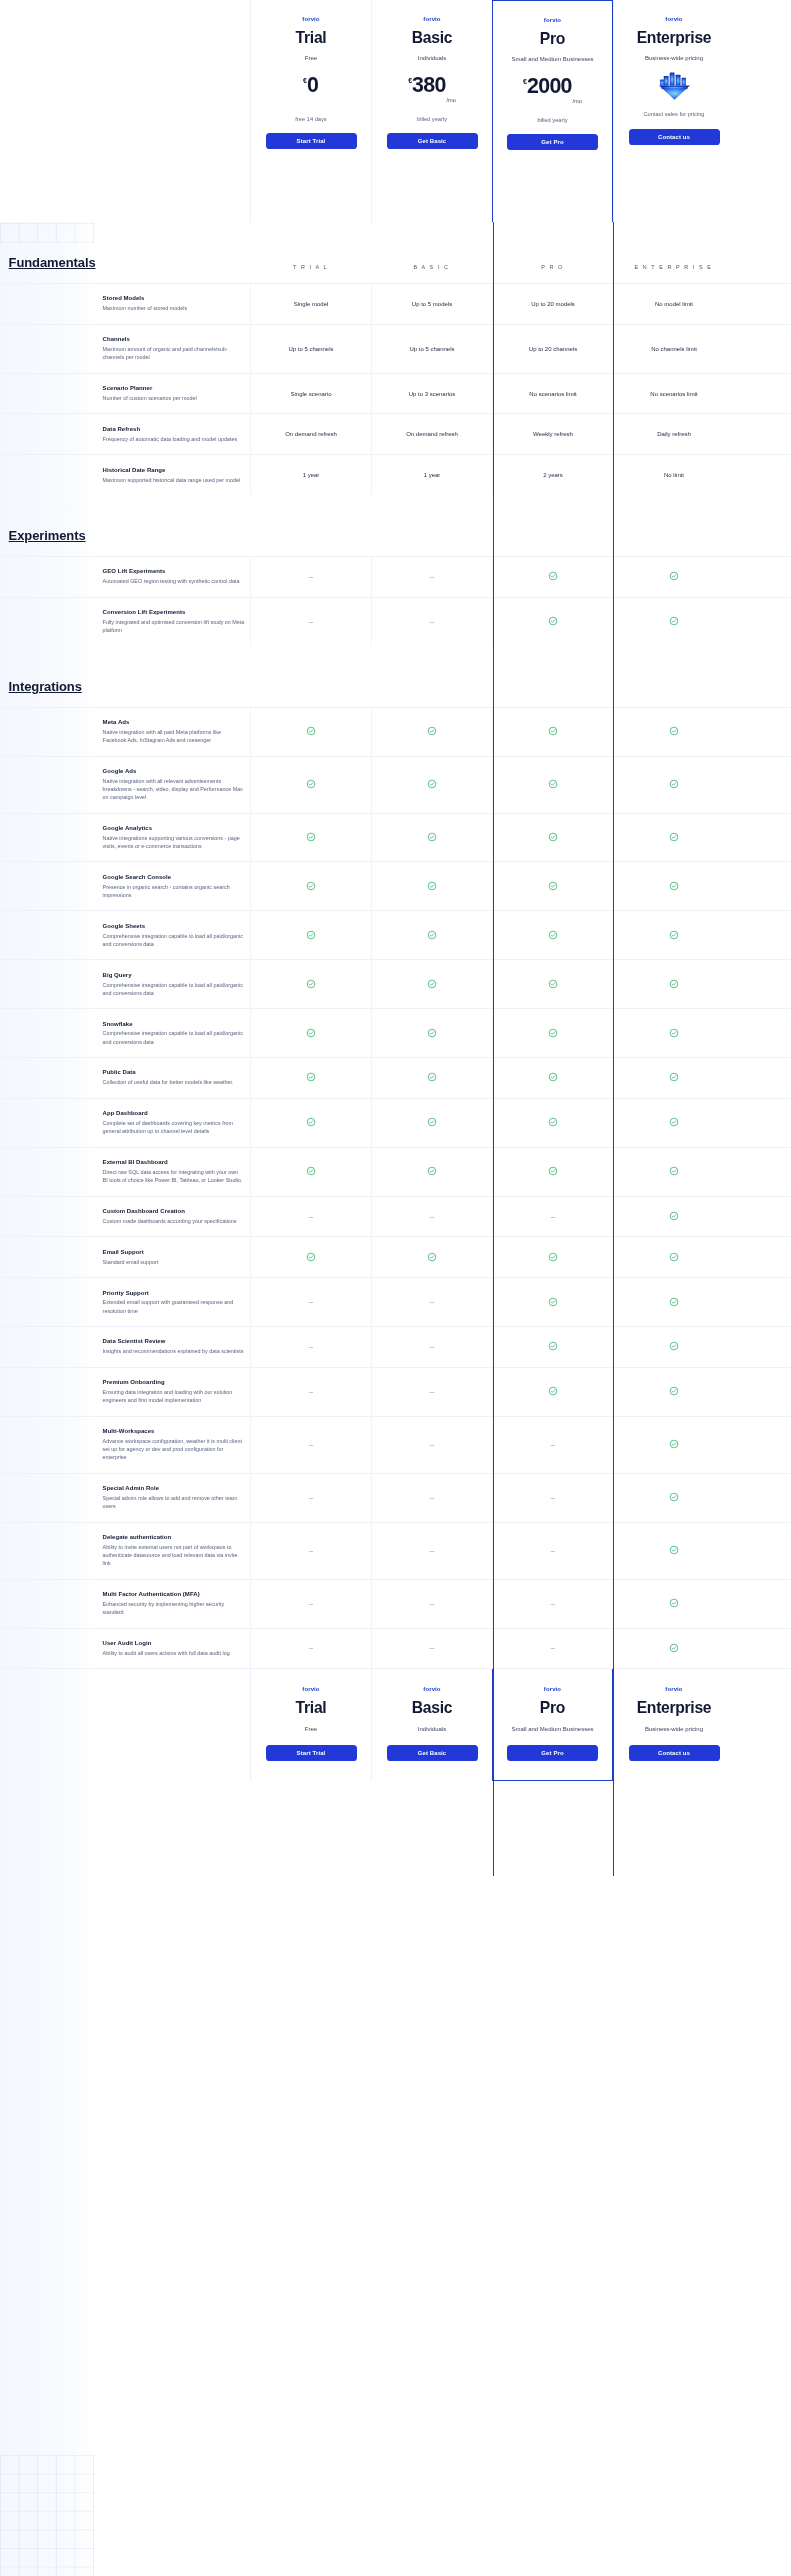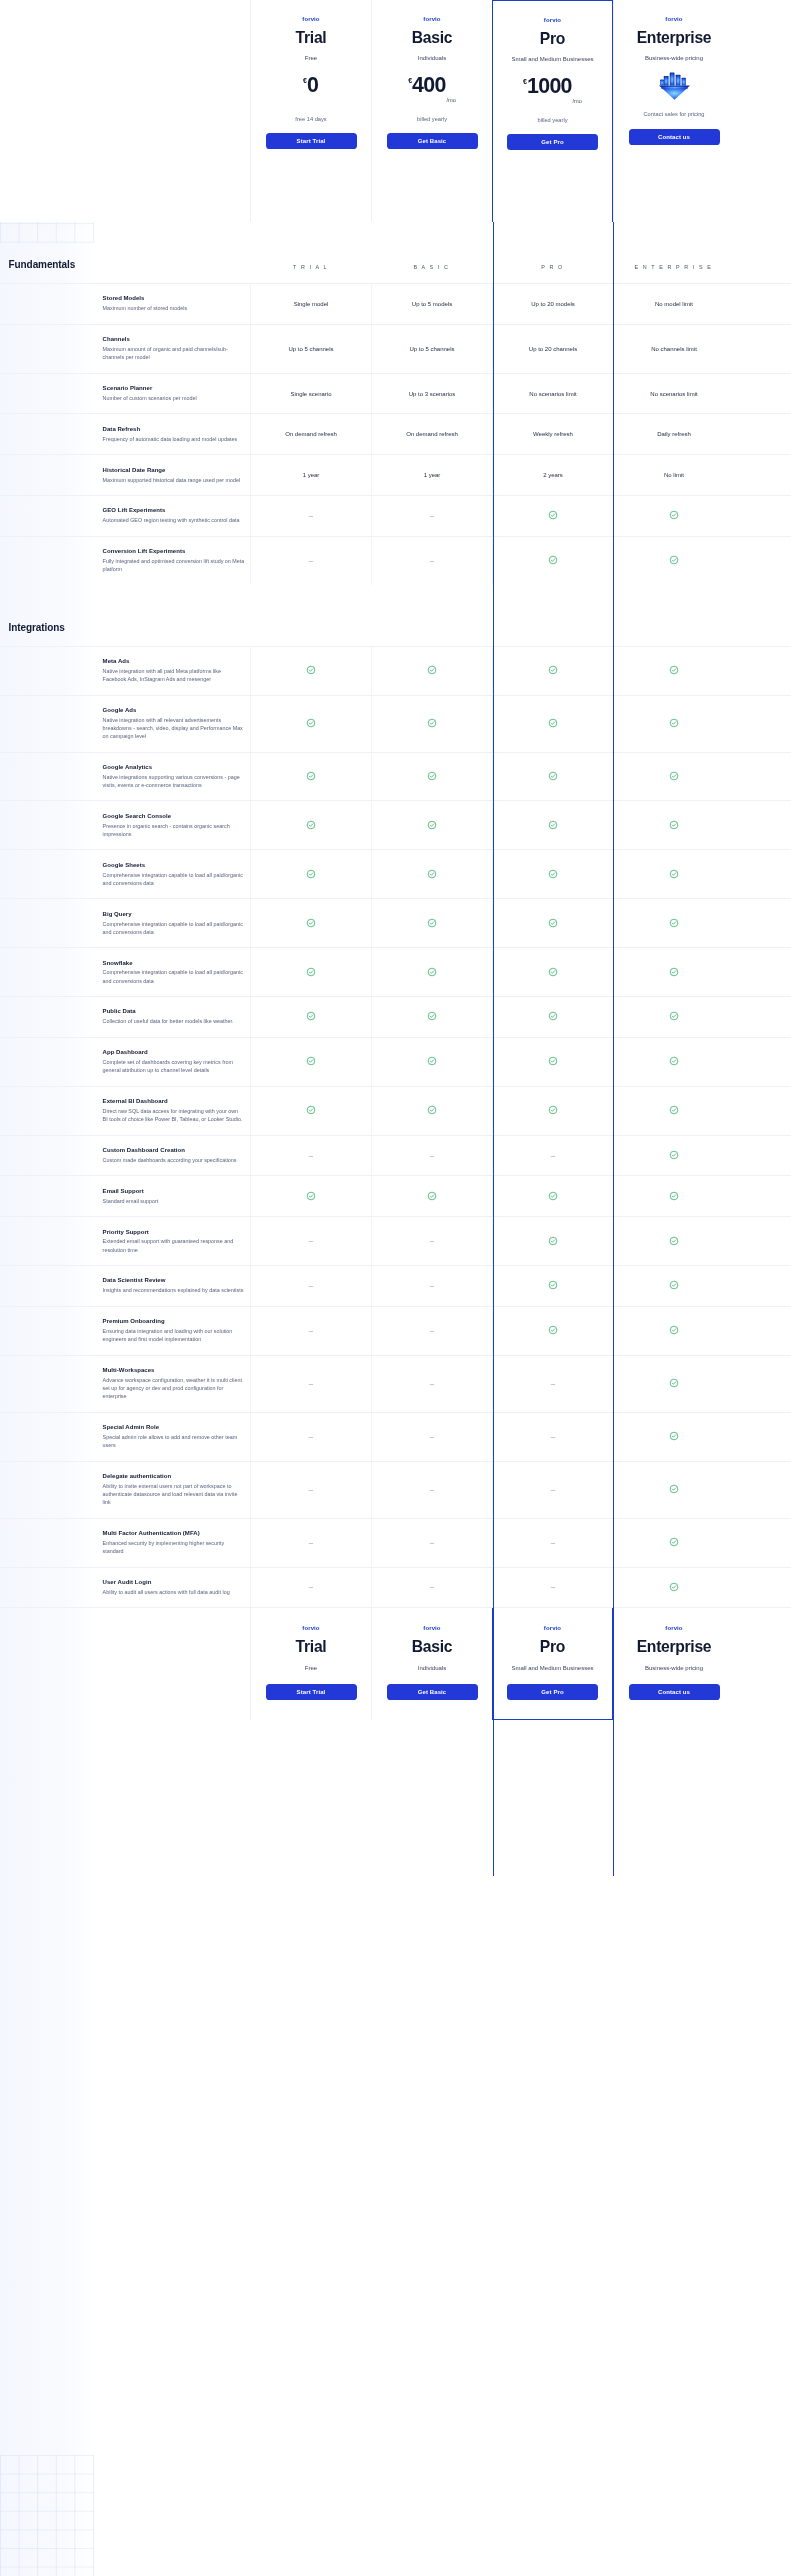--- a/index.html
+++ b/index.html
@@ -157,26 +157,27 @@
 
   
   .section-row {
     display: grid;
     grid-template-columns: 94px 156px 121px 121px 121px 121px 56px;
     min-height: 61px;
     align-items: flex-end;
   }
   .section-title {
     grid-column: 1 / 3;
-    font-size: 10px;
+    font-size: 13px;
     font-weight: 700;
     color: #121a33;
     padding: 0 0 11.4px 8.6px;
     letter-spacing: -0.1px;
     line-height: 1.25;
+    text-decoration: underline;
   }
   .section-colhead {
     display: flex;
     align-items: flex-end;
     justify-content: center;
     padding-bottom: 13px;
     font-size: 5.4px;
     letter-spacing: 1.6px;
     color: #4c5570;
     font-weight: 400;
@@ -266,33 +267,33 @@
           </div>
           <div class="plan-billing">free 14 days</div>
           <button class="plan-btn">Start Trial</button>
         </div>
         <div class="plan-card">
           <div class="plan-logo">forvio</div>
           <div class="plan-name">Basic</div>
           <div class="plan-audience">Individuals</div>
           <div class="plan-price">
             <span class="price-cur">€</span>
-            <span class="price-amt">400</span>
+            <span class="price-amt">380</span>
             <span class="price-per">/mo</span>
           </div>
           <div class="plan-billing">billed yearly</div>
           <button class="plan-btn">Get Basic</button>
         </div>
         <div class="plan-card featured">
           <div class="plan-logo">forvio</div>
           <div class="plan-name">Pro</div>
           <div class="plan-audience">Small and Medium Businesses</div>
           <div class="plan-price">
             <span class="price-cur">€</span>
-            <span class="price-amt">1000</span>
+            <span class="price-amt">2000</span>
             <span class="price-per">/mo</span>
           </div>
           <div class="plan-billing">billed yearly</div>
           <button class="plan-btn">Get Pro</button>
         </div>
         <div class="plan-card">
           <div class="plan-logo">forvio</div>
           <div class="plan-name">Enterprise</div>
           <div class="plan-audience">Business-wide pricing</div>
           <div class="enterprise-art">
@@ -423,20 +424,29 @@
             <span>1 year</span>
           </div>
           <div class="val">
             <span>2 years</span>
           </div>
           <div class="val">
             <span>No limit</span>
           </div>
           <div></div>
         </div>
+        <div class="section-row">
+          <div></div>
+          <div class="section-title">Experiments</div>
+          <div class="section-colhead"></div>
+          <div class="section-colhead"></div>
+          <div class="section-colhead"></div>
+          <div class="section-colhead"></div>
+          <div></div>
+        </div>
         <div class="feature-row">
           <div class="f-spacer"></div>
           <div class="cell-feature">
             <div class="feature-name">GEO Lift Experiments</div>
             <div class="feature-desc">Automated GEO region testing with synthetic control data</div>
           </div>
           <div class="val first">
             <span class="dash">–</span>
           </div>
           <div class="val">

